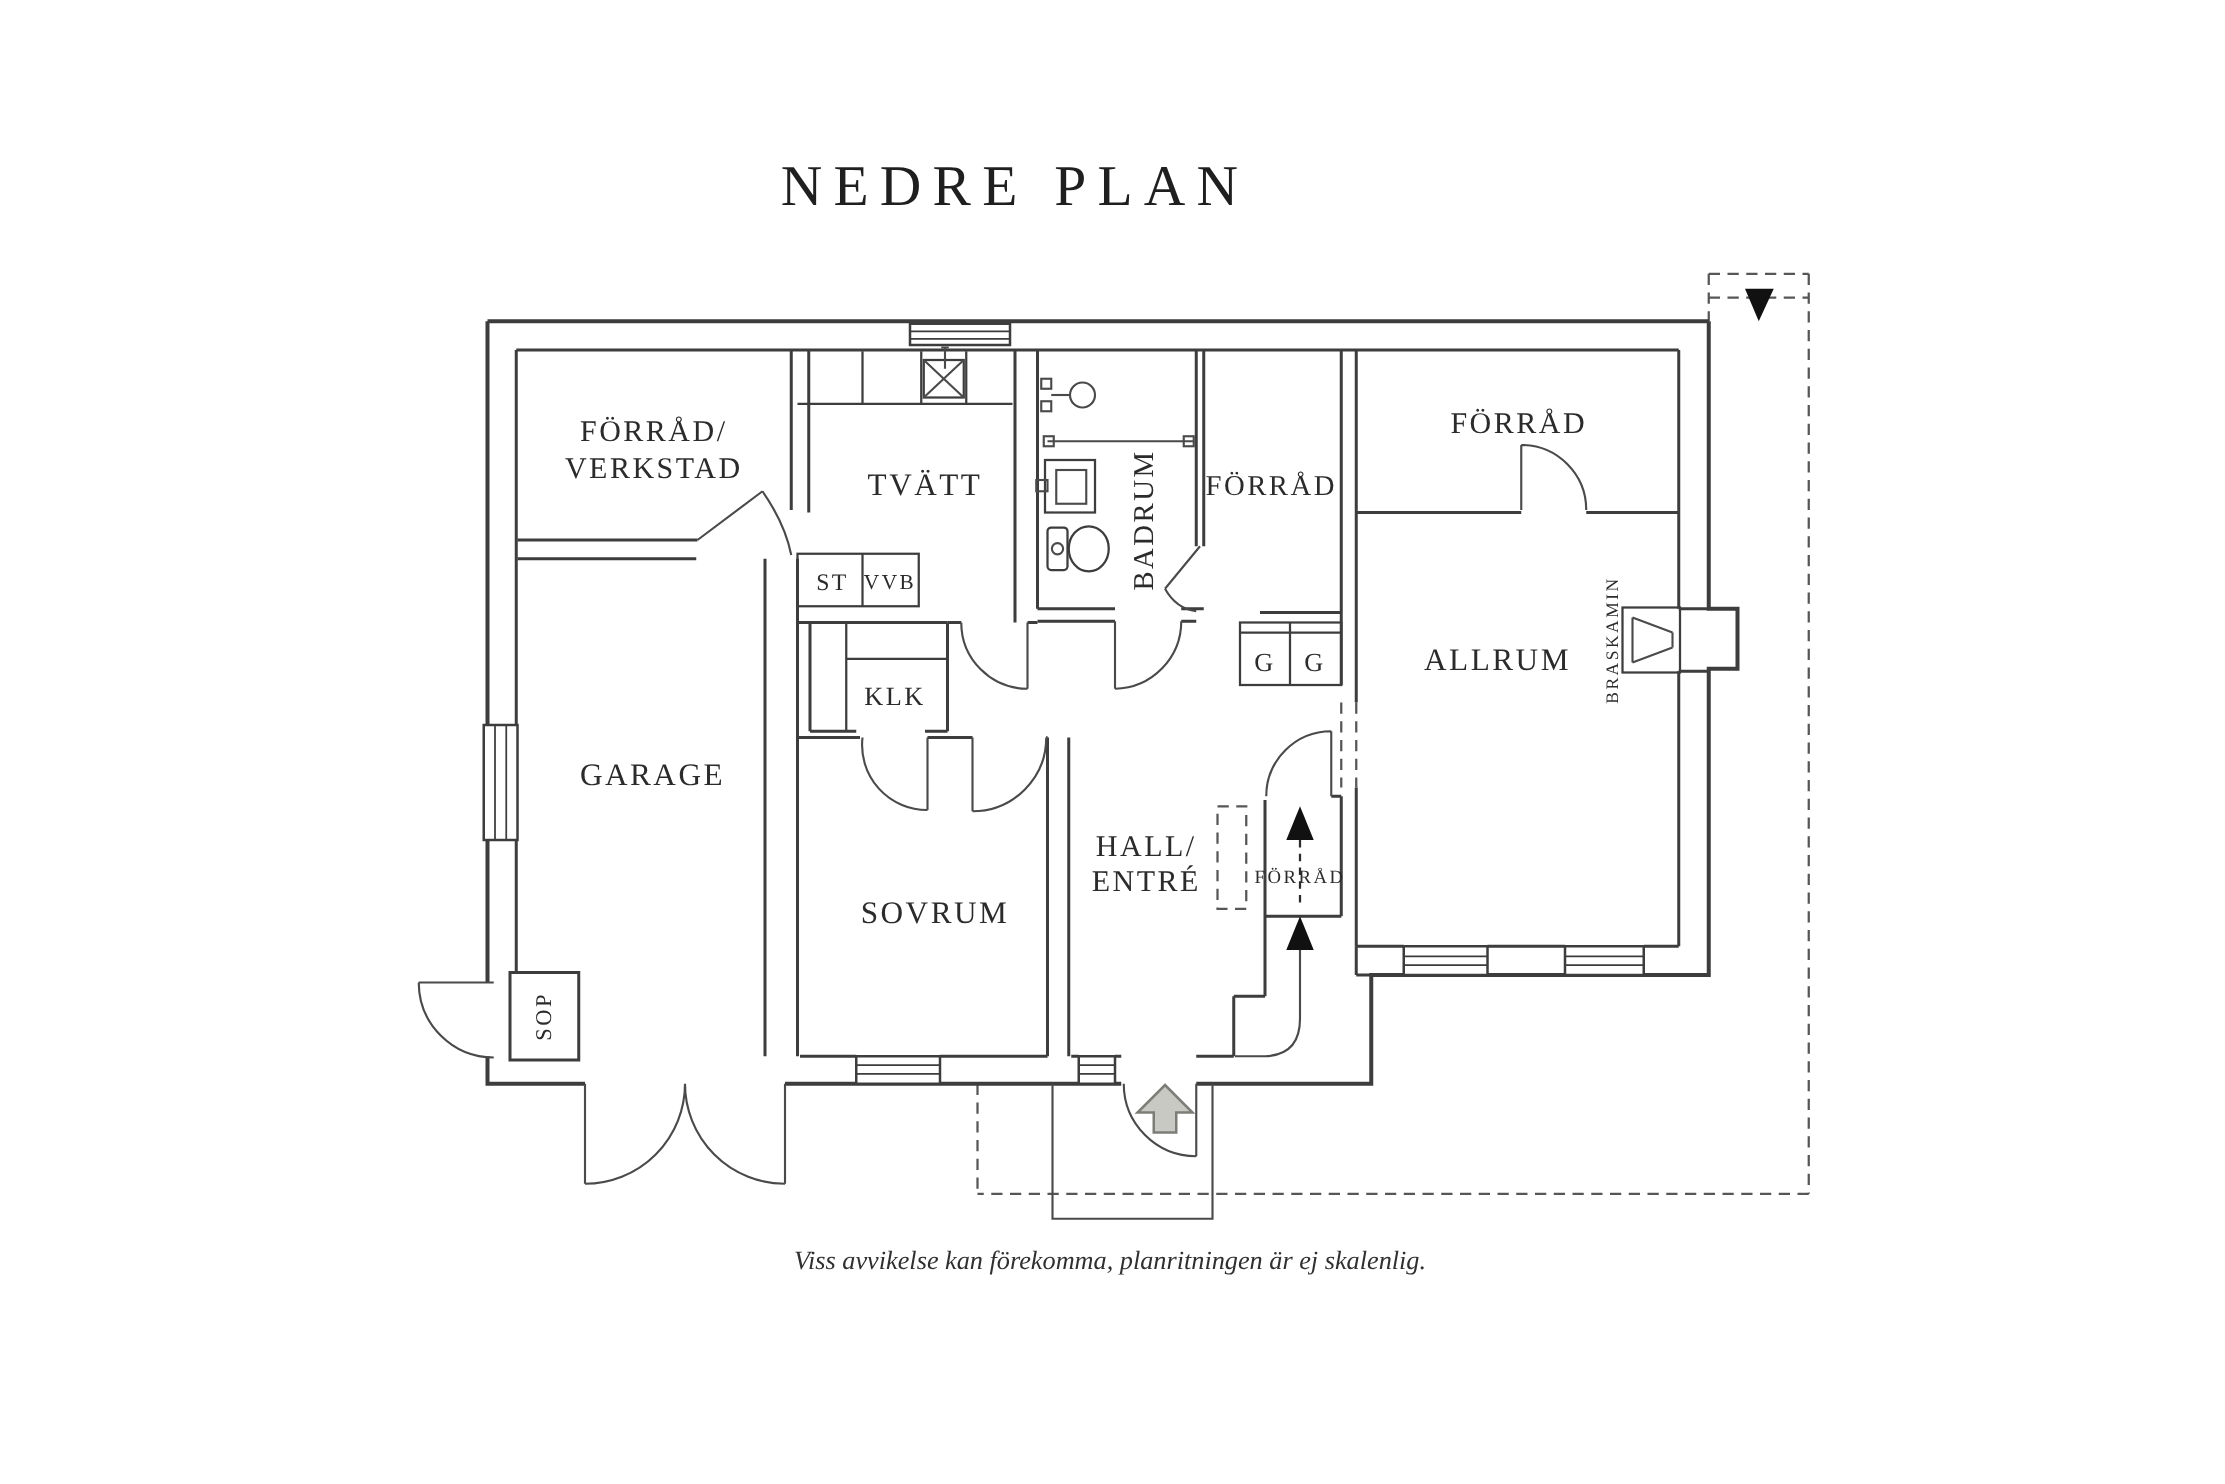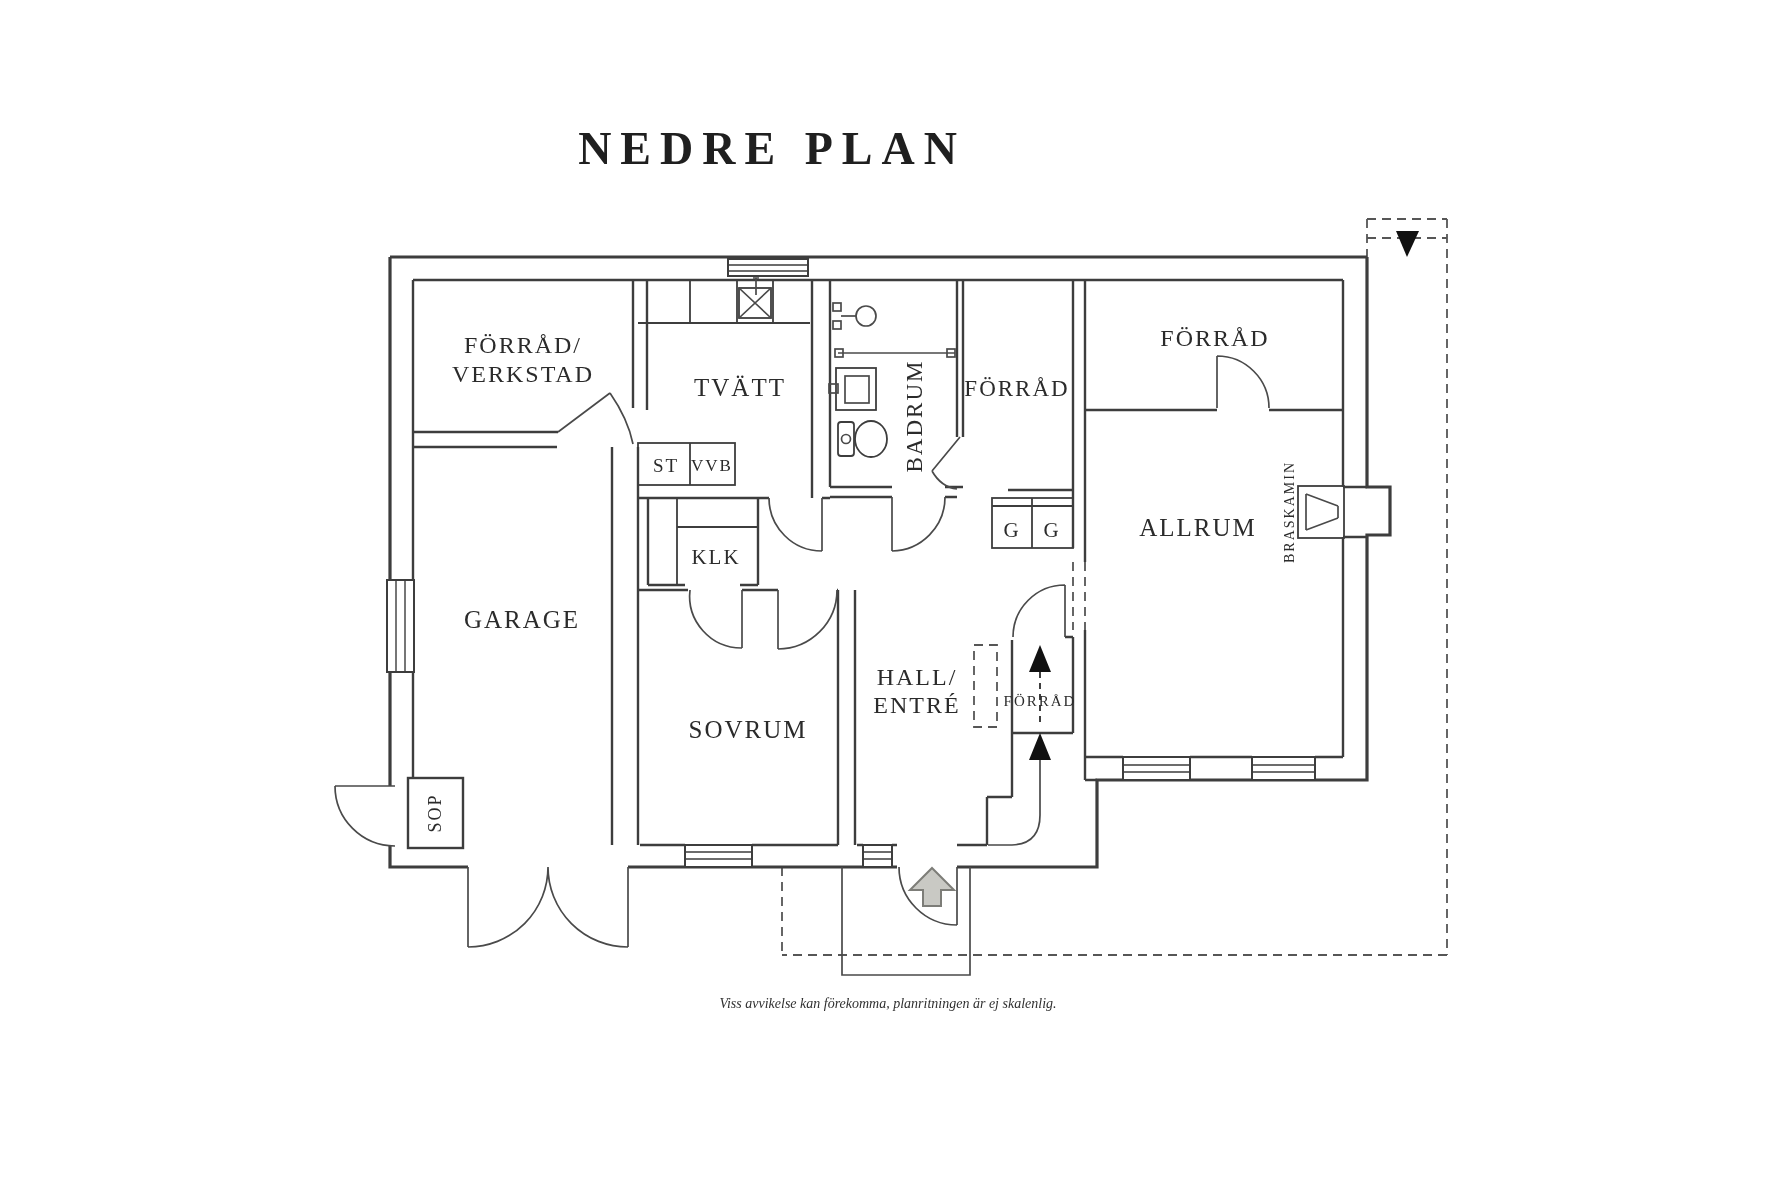--- a/index.html
+++ b/index.html
@@ -1,21 +1,21 @@
 <!DOCTYPE html>
 <html><head>
 <meta charset="utf-8">
 <style>
   html,body{margin:0;padding:0;background:#ffffff;}
   .stage{position:relative;width:1780px;height:1187px;background:#ffffff;overflow:hidden;
          font-family:"Liberation Serif", serif;}
-  .title{position:absolute;left:772px;top:122px;transform:translateX(-50%);
-         font-size:46px;letter-spacing:9px;color:#1f1f1f;white-space:nowrap;font-weight:700;}
+  .title{position:absolute;left:812px;top:122px;transform:translateX(-50%);
+         font-size:46px;letter-spacing:9px;color:#1f1f1f;white-space:nowrap;font-weight:400;}
   .footer{position:absolute;left:888px;top:996px;transform:translateX(-50%);
-          font-style:italic;font-size:14px;color:#303030;white-space:nowrap;}
+          font-style:italic;font-size:21px;color:#303030;white-space:nowrap;}
   svg{position:absolute;left:0;top:0;}
   .w{stroke:#3d3d3d;fill:none;stroke-width:3.2;stroke-linecap:butt;}
   .wi{stroke:#3d3d3d;fill:none;stroke-width:2.4;}
   .thin{stroke:#4a4a4a;fill:none;stroke-width:1.7;}
   .door{stroke:#4a4a4a;fill:none;stroke-width:1.7;}
   .win{stroke:#3d3d3d;fill:#ffffff;stroke-width:2;}
   .winl{stroke:#3d3d3d;fill:none;stroke-width:1.4;}
   .dash{stroke:#565656;fill:none;stroke-width:1.8;stroke-dasharray:9 6;}
   .dash2{stroke:#2b2b2b;fill:none;stroke-width:1.8;stroke-dasharray:6 5;}
   .fix{stroke:#3d3d3d;fill:none;stroke-width:1.8;}

